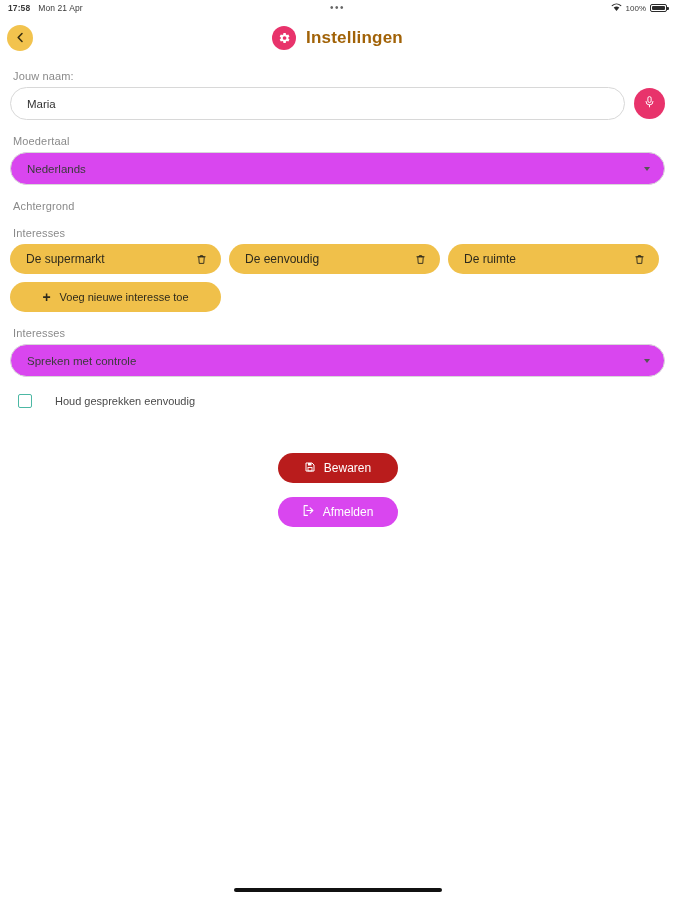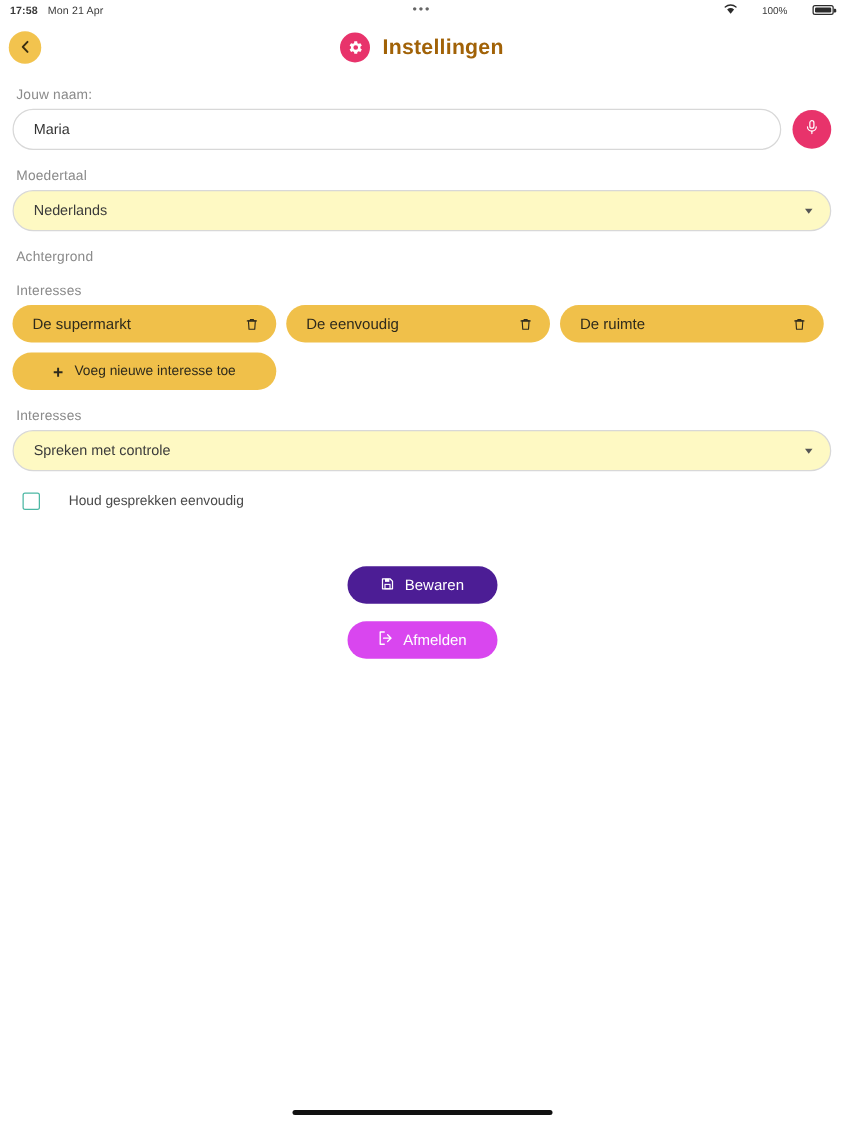--- a/index.html
+++ b/index.html
@@ -19,21 +19,21 @@
     position: relative;
   }
   .sb-left { display: flex; align-items: center; gap: 8px; white-space: nowrap; }
   .sb-time { font-weight: 600; letter-spacing: .1px; }
   .sb-date { font-weight: 500; letter-spacing: .1px; }
   .sb-center {
     position: absolute; left: 0; right: 0; text-align: center;
     font-size: 10px; letter-spacing: 1.5px; color: #666; line-height: 10px;
   }
   .sb-right {
-    margin-left: auto; display: flex; align-items: center; gap: 20px;
+    margin-left: auto; display: flex; align-items: center; gap: 4px;
     white-space: nowrap;
   }
   .sb-pct { font-size: 8px; font-weight: 500; }
   .batt {
     width: 17px; height: 8px; border: 1px solid #2b2b2b;
     border-radius: 2px; position: relative; padding: 1px;
   }
   .batt::after {
     content:""; position:absolute; right:-3px; top:2px;
     width:2px; height:3px; background:#2b2b2b; border-radius:0 1px 1px 0;
@@ -88,21 +88,21 @@
     width: 31px; height: 31px; border-radius: 50%;
     background: #e8336b; border: none; cursor: pointer;
     display: flex; align-items: center; justify-content: center;
     flex: none;
   }
 
   .select-wrap { position: relative; width: 100%; }
   .select-box {
     width: 100%; height: 33px;
     border: 1px solid #d8d8d8; border-radius: 17px;
-    background: #fef9c3;
+    background: #d946ef;
     padding: 0 30px 0 16px;
     display: flex; align-items: center;
     font-size: 11.5px; color: #3a3a3a;
     cursor: pointer;
   }
   .select-box.filled-blue {
     background: #36a8c4; border-color: #36a8c4; color: #ffffff;
   }
   .caret {
     position: absolute; right: 15px; top: 50%; transform: translateY(-50%);
@@ -151,21 +151,21 @@
   .actions {
     display: flex; flex-direction: column; align-items: center;
     gap: 14px; margin-top: 45px;
   }
   .action-btn {
     width: 120px; height: 30px; border-radius: 15px; border: none;
     display: flex; align-items: center; justify-content: center; gap: 8px;
     font-size: 12px; color: #fff; cursor: pointer;
     font-family: "Liberation Sans", sans-serif;
   }
-  .btn-save { background: #4c1d95; }
+  .btn-save { background: #b91c1c; }
   .btn-logout { background: #d946ef; }
 
   
   .home-indicator {
     position: absolute; bottom: 8px; left: 50%; transform: translateX(-50%);
     width: 208px; height: 4px; background: #111; border-radius: 3px;
   }
 </style>
 </head>
 <body>

